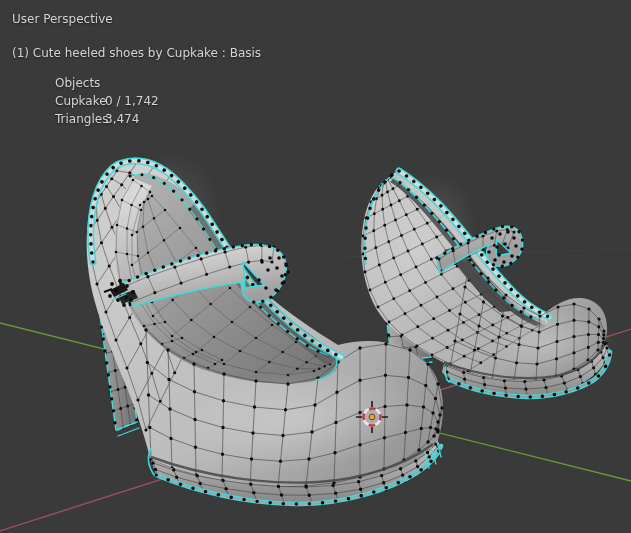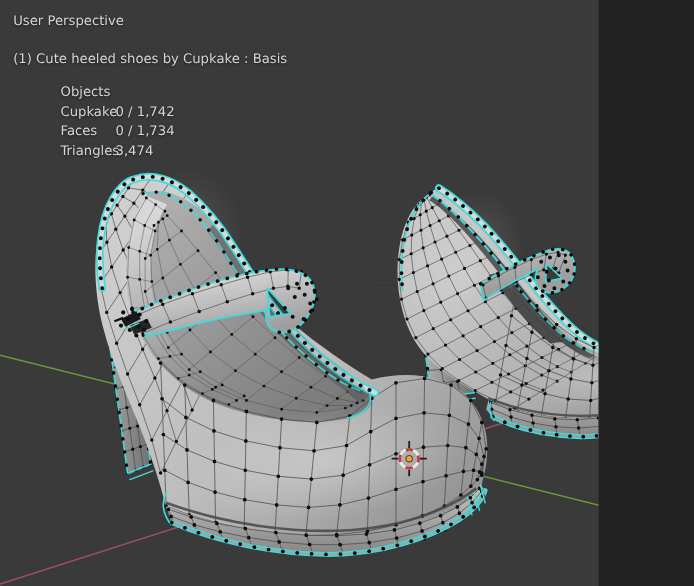--- a/index.html
+++ b/index.html
@@ -1,17 +1,17 @@
 <!DOCTYPE html>
 <html style="--background: #3a3a3a; --text: #d6d6d6; --accent-cyan: #3cdcdc; --axis-x: #a4545e; --axis-y: #6e9d3b; --cursor-orange: #eda33b; --cursor-red: #bb3e46; --cursor-white: #e9e9e9; --vertex: #0d0d0d; --wire: #4a4a4a;"><head>
 <meta charset="utf-8">
 <style>
   html,body{margin:0;padding:0;background:#222;}
   .viewport{
-    position:relative;width:544px;height:533px;overflow:hidden;
+    position:relative;width:631px;height:533px;overflow:hidden;
     background:var(--background,#3a3a3a);
     font-family:"DejaVu Sans",sans-serif;
   }
   .viewport svg{position:absolute;left:0;top:0;display:block;}
   .hud{
     position:absolute;left:12px;top:10px;z-index:5;
     color:var(--text,#d6d6d6);font-size:12px;line-height:18px;
     text-shadow:0 1px 2px rgba(0,0,0,.55);
     user-select:none;pointer-events:none;
   }
@@ -266,22 +266,18 @@
     <div class="hud-line hud-obj">(1) Cute heeled shoes by Cupkake : Basis</div>
     <div class="hud-stats">
       <div class="srow">
         <span>Objects</span>
       </div>
       <div class="srow">
         <span>Cupkake</span>
           <span>0 / 1,742</span>
       </div>
       <div class="srow">
-        <span>Faces</span>
-          <span>0 / 1,734</span>
-      </div>
-      <div class="srow">
         <span>Triangles</span>
           <span>3,474</span>
       </div>
     </div>
   </div>
 </div>
 
 </body></html>

